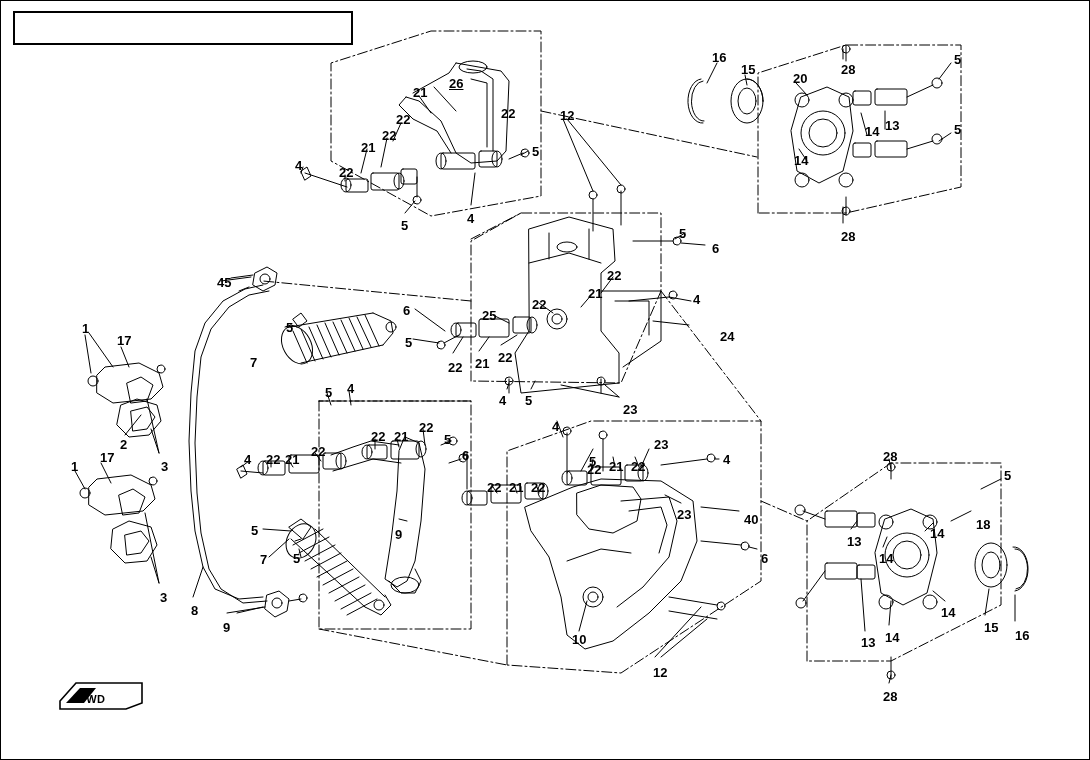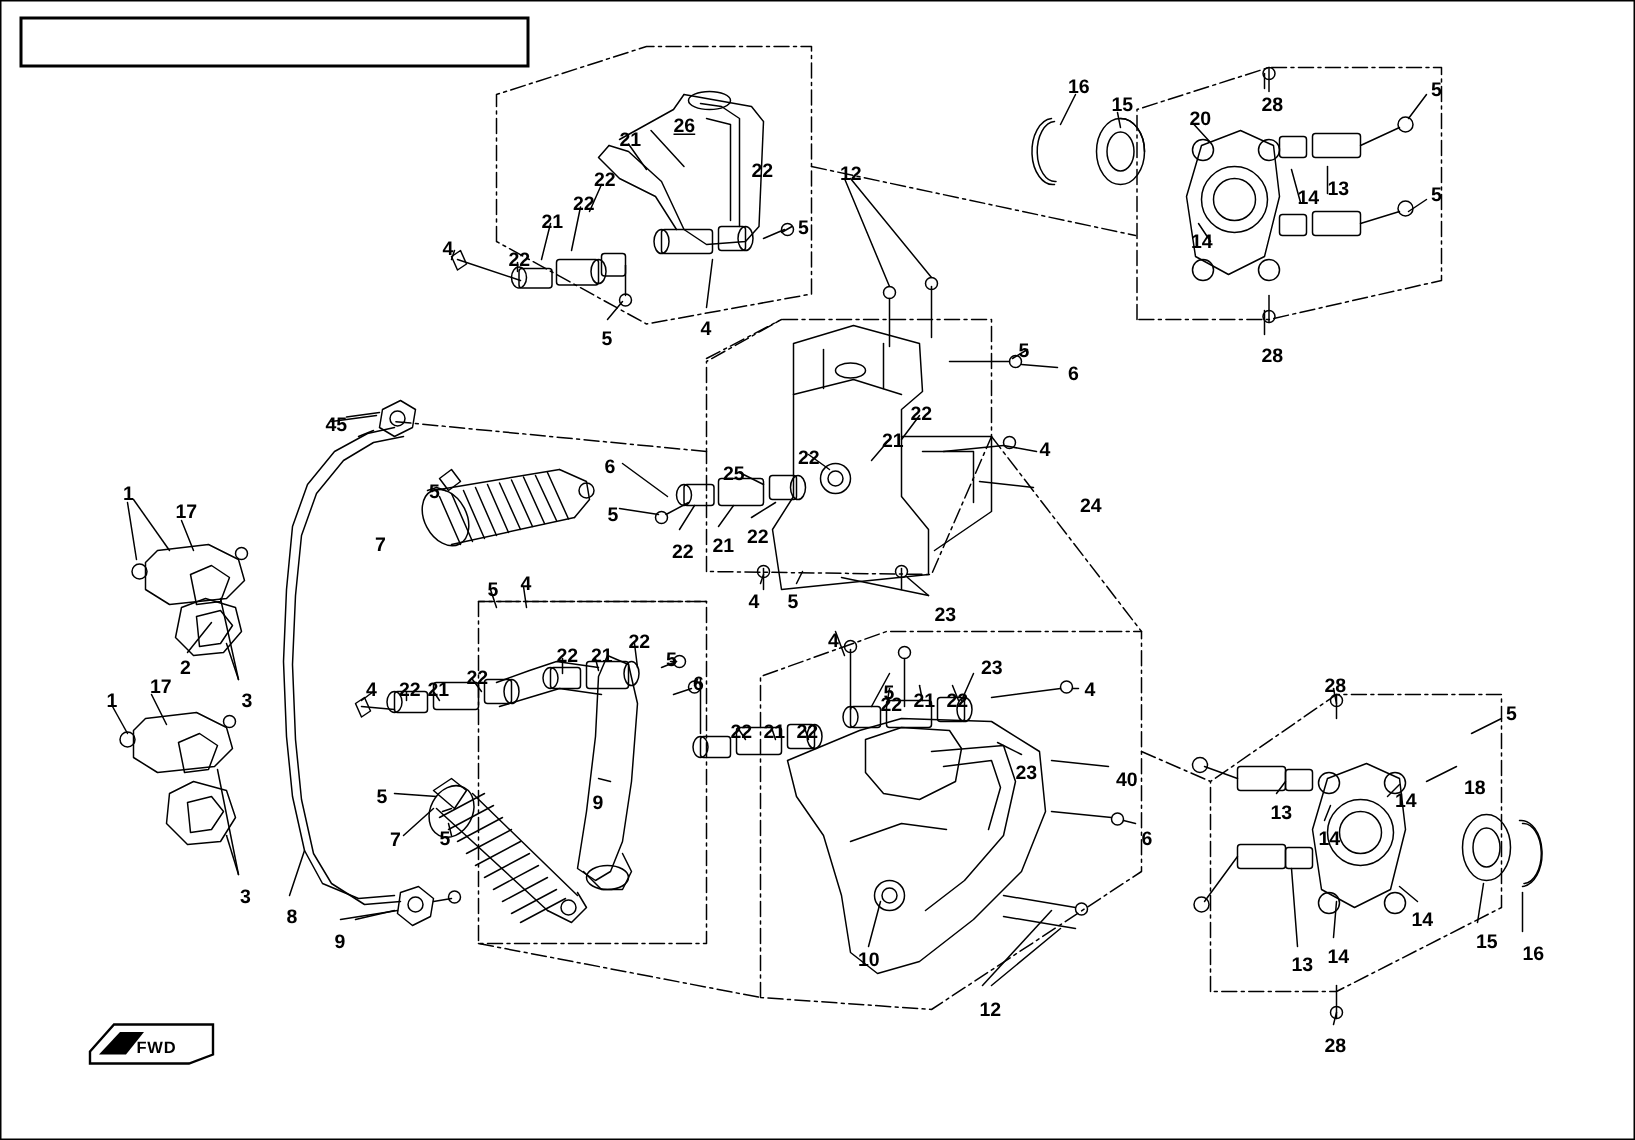--- a/index.html
+++ b/index.html
@@ -60,21 +60,20 @@
     height: 34px;
   }
   #fwd-label {
     position: absolute;
     left: 78px;
     top: 692px;
     font-size: 11px;
     font-weight: bold;
     color: #000000;
     letter-spacing: 0.5px;
-    margin-left: 12px;
   }
 </style>
 </head>
 <body>
 
 <div id="page">
 
   <svg class="svg-layer" viewBox="0 0 1090 760" xmlns="http://www.w3.org/2000/svg">
     <g fill="none" stroke="#000000" stroke-width="1" stroke-linejoin="round" stroke-linecap="round">
 

